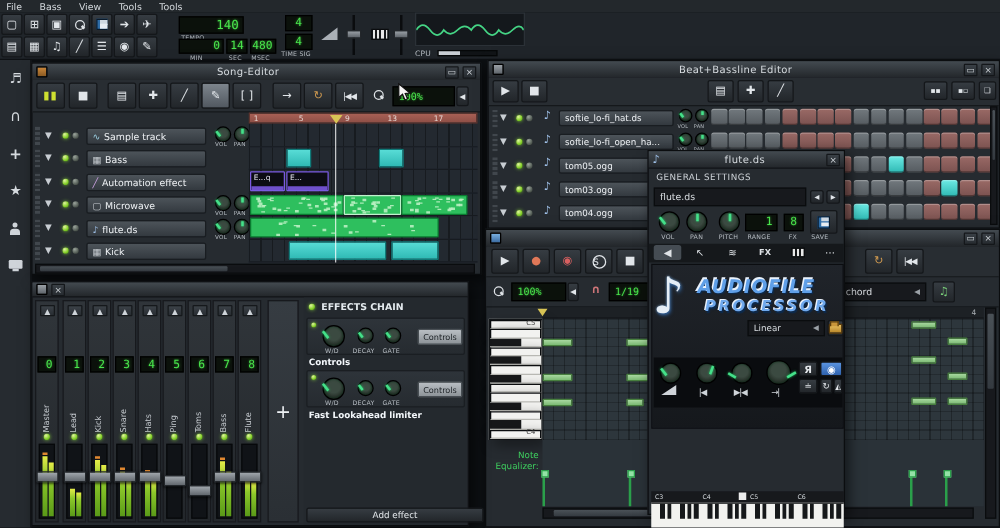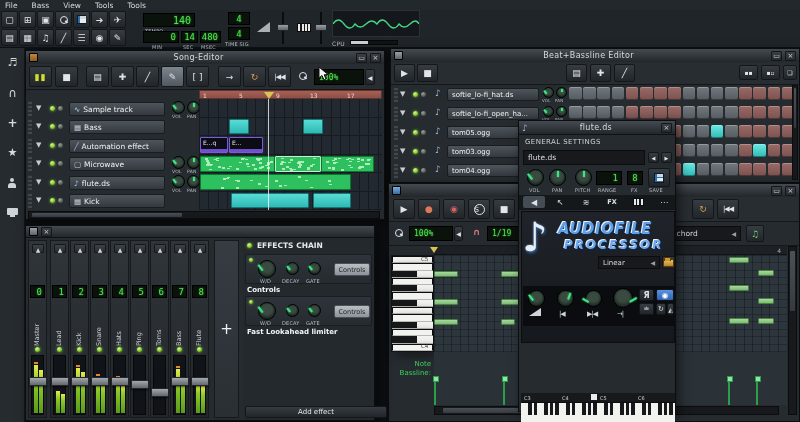--- a/index.html
+++ b/index.html
@@ -665,21 +665,21 @@
       <div class="vbar" style="left: 69px; top: 28px; height: 25px;"></div>
       <div class="vbar" style="left: 99px; top: 28px; height: 25px;"></div>
       <div class="vbar" style="left: 139px; top: 28px; height: 25px;"></div>
       <div class="vbar" style="left: 184px; top: 28px; height: 25px;"></div>
       <div class="vbar" style="left: 212px; top: 28px; height: 25px;"></div>
       <div class="vbar" style="left: 294px; top: 28px; height: 25px;"></div>
       <div class="vbar" style="left: 322px; top: 28px; height: 25px;"></div>
     </div>
   <div class="abs" style="left:0;top:176px;width:42px;text-align:right;color:#3ecf5f;font-size:7px;line-height:9px">
     <div>Note</div>
-      <div>Bassline:</div>
+      <div>Equalizer:</div>
   </div>
   <div class="scroll-h" style="left:45px;top:222px;width:345px;height:9px">
       <b style="left:8px;width:165px"></b>
     </div>
   <div class="scroll-v" style="left:399px;top:62px;width:9px;height:169px">
       <b style="top:4px;height:60px"></b>
     </div>
 </div>
 
 <div class="w" style="left:25px;top:225px;width:350px;height:196px;z-index:4">

